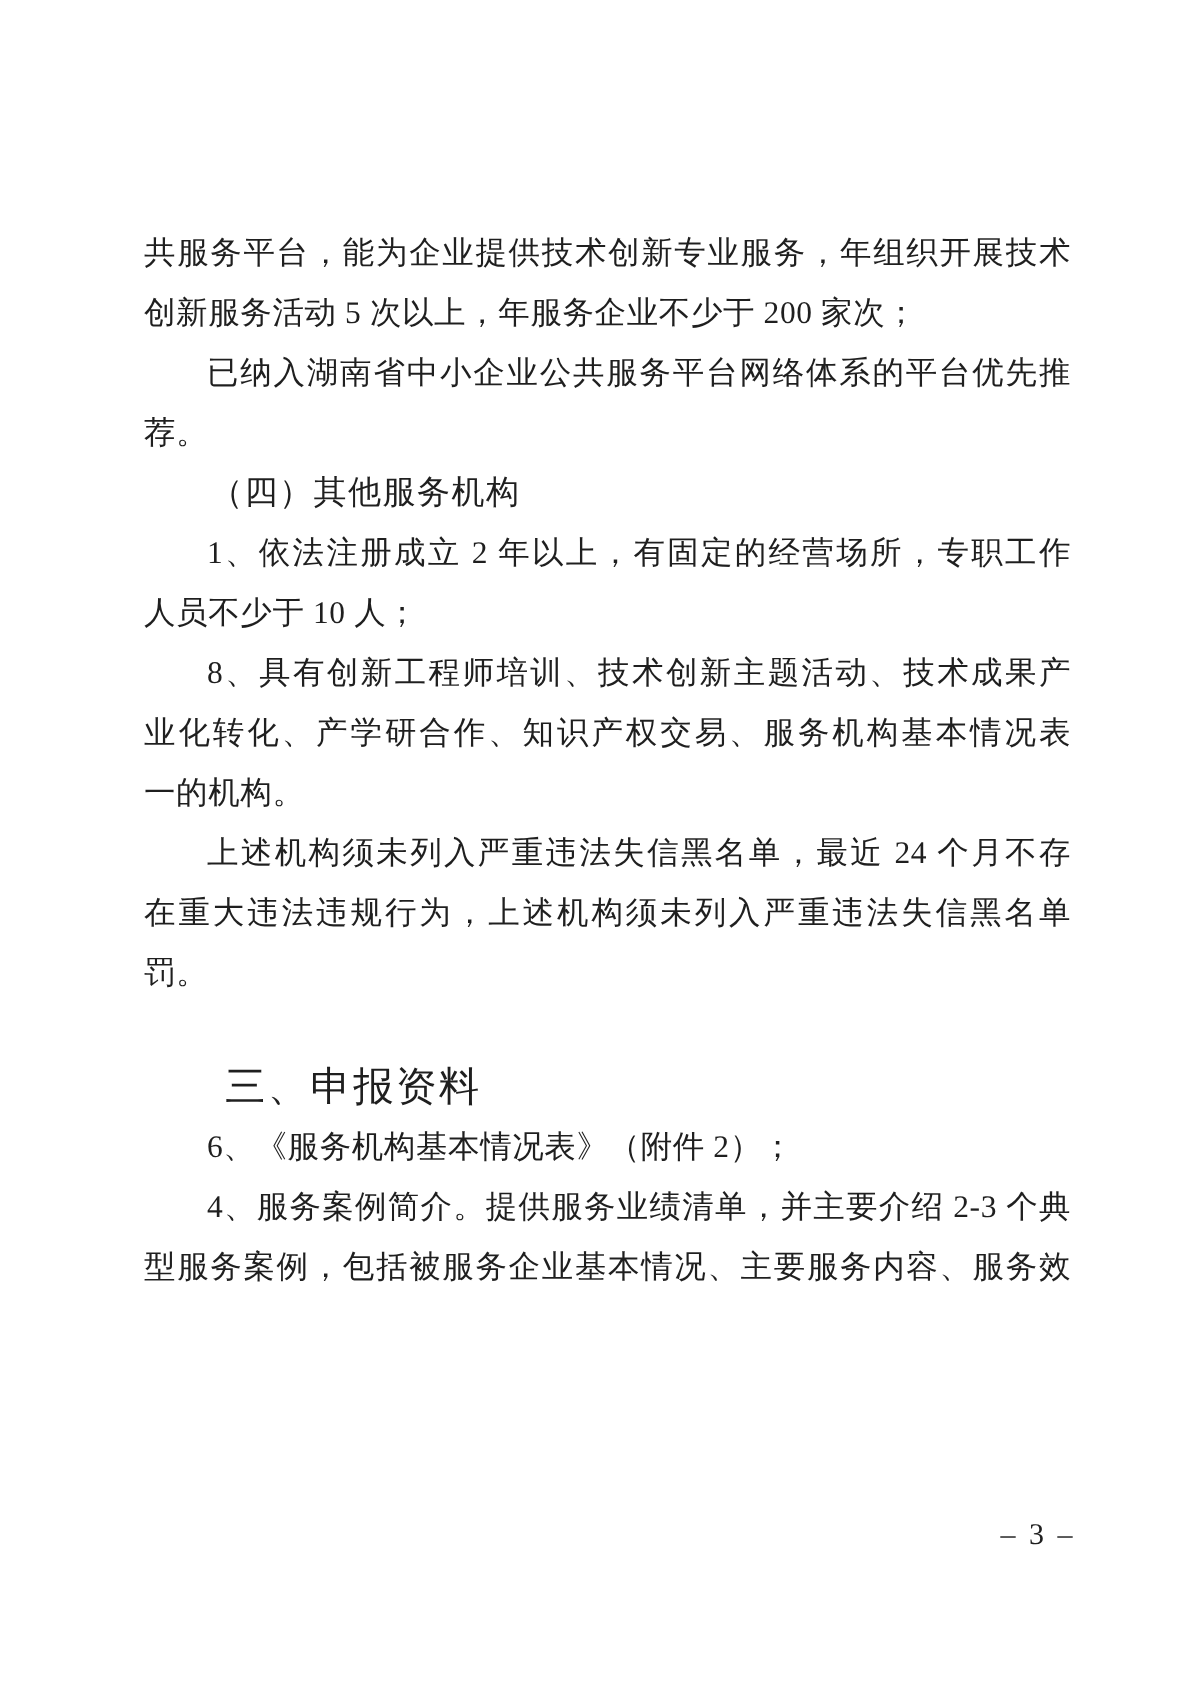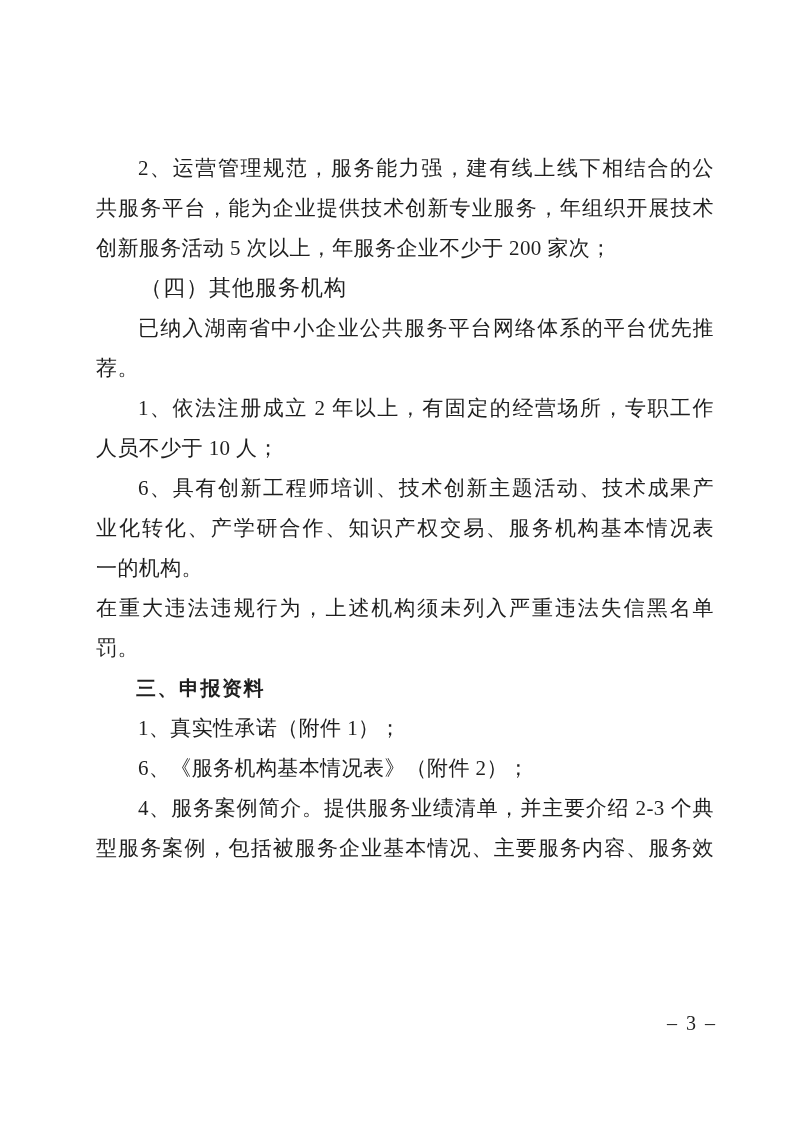--- a/index.html
+++ b/index.html
@@ -46,71 +46,69 @@
   
   .para:last-child .line.last {
     text-align-last: justify;
   }
   .para.heading-kai .line {
     font-size: 22px;
     letter-spacing: 1px;
   }
   .para.heading-bold .line {
     font-family: "Liberation Sans", "DejaVu Sans", sans-serif;
-    font-weight: bold;
-    font-size: 20px;
+    font-weight: normal;
+    font-size: 27px;
     letter-spacing: 1.5px;
+    margin-top: 36px;
   }
   .page-number {
     position: absolute;
     top: 1008px;
     right: 76px;
     height: 30px;
     line-height: 30px;
     font-size: 20px;
     letter-spacing: 2px;
     color: #1f1f1f;
     font-family: "Liberation Serif", "DejaVu Serif", serif;
   }
 </style>
 </head>
 <body>
 
 <div class="page">
   <div class="content" id="content">
       <div class="para body">
-        <div class="line first">2、运营管理规范，服务能力强，建有线上线下相结合的公</div>
         <div class="line">共服务平台，能为企业提供技术创新专业服务，年组织开展技术</div>
         <div class="line last">创新服务活动 5 次以上，年服务企业不少于 200 家次；</div>
-      </div>
-      <div class="para heading-kai">
-        <div class="line first last">（四）其他服务机构</div>
       </div>
       <div class="para body">
         <div class="line first">已纳入湖南省中小企业公共服务平台网络体系的平台优先推</div>
         <div class="line last">荐。</div>
+      </div>
+      <div class="para heading-kai">
+        <div class="line first last">（四）其他服务机构</div>
       </div>
       <div class="para body">
         <div class="line first">1、依法注册成立 2 年以上，有固定的经营场所，专职工作</div>
         <div class="line last">人员不少于 10 人；</div>
       </div>
       <div class="para body">
-        <div class="line first">6、具有创新工程师培训、技术创新主题活动、技术成果产</div>
+        <div class="line first">8、具有创新工程师培训、技术创新主题活动、技术成果产</div>
         <div class="line">业化转化、产学研合作、知识产权交易、服务机构基本情况表</div>
         <div class="line last">一的机构。</div>
       </div>
       <div class="para body">
+        <div class="line first">上述机构须未列入严重违法失信黑名单，最近 24 个月不存</div>
         <div class="line">在重大违法违规行为，上述机构须未列入严重违法失信黑名单</div>
         <div class="line last">罚。</div>
       </div>
       <div class="para heading-bold">
         <div class="line first last">三、申报资料</div>
-      </div>
-      <div class="para body">
-        <div class="line first last">1、真实性承诺（附件 1）；</div>
       </div>
       <div class="para body">
         <div class="line first last">6、《服务机构基本情况表》（附件 2）；</div>
       </div>
       <div class="para body">
         <div class="line first">4、服务案例简介。提供服务业绩清单，并主要介绍 2-3 个典</div>
         <div class="line last">型服务案例，包括被服务企业基本情况、主要服务内容、服务效</div>
       </div>
     </div>
   <div class="page-number">– 3 –</div>

